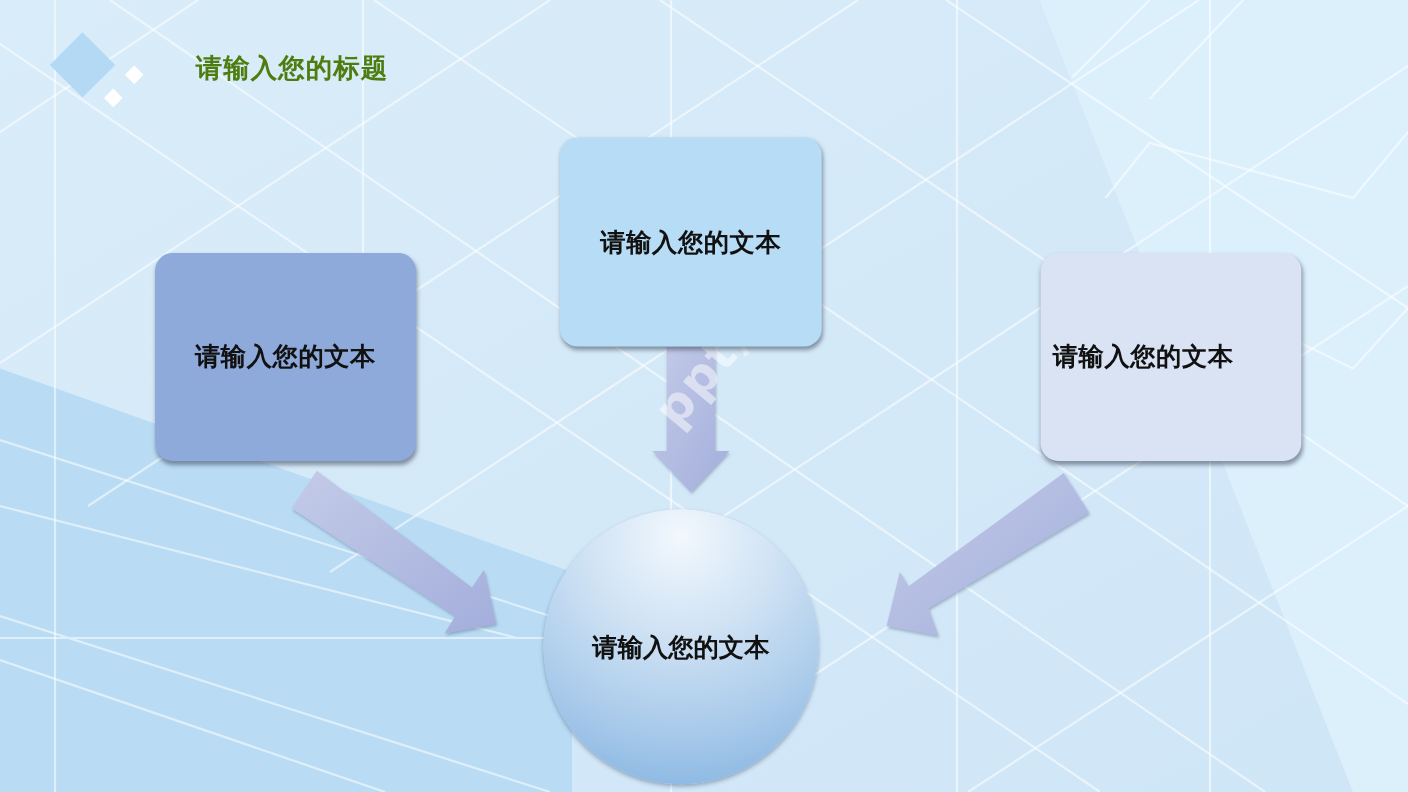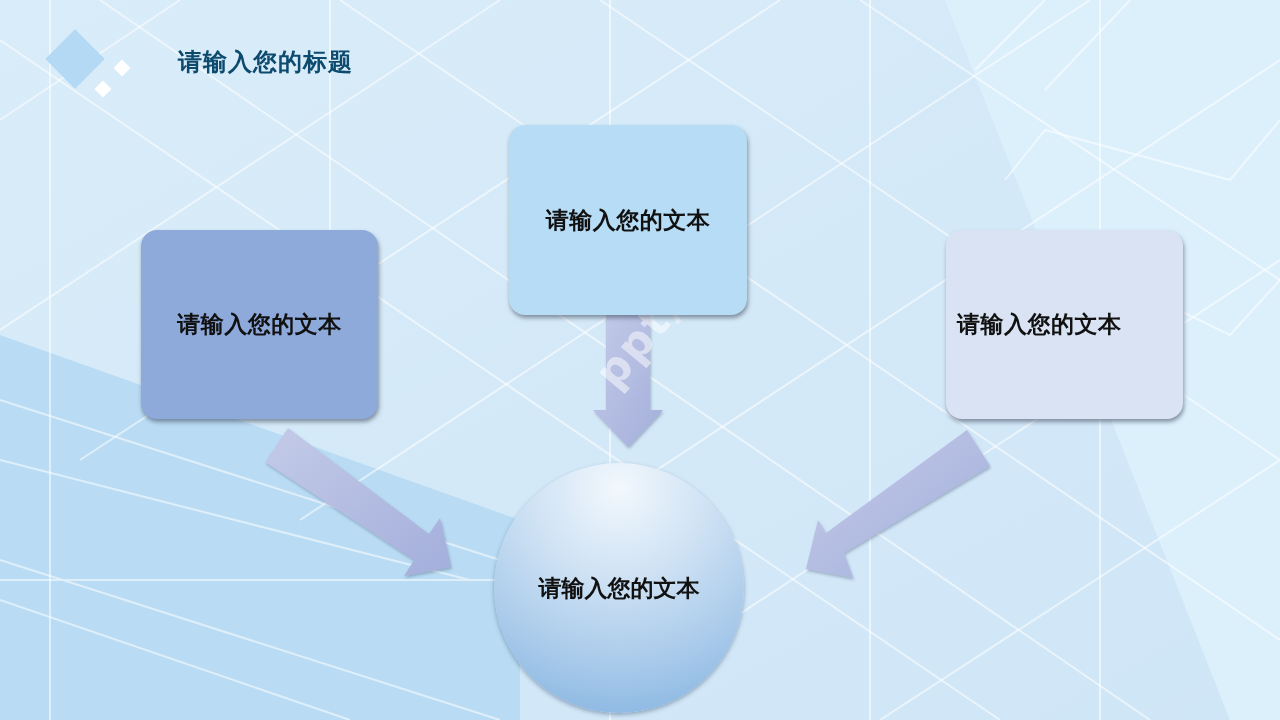--- a/index.html
+++ b/index.html
@@ -2,21 +2,21 @@
 <html><head>
 <meta charset="utf-8">
 <style>
   html, body { margin:0; padding:0; }
   body { width:1280px; height:720px; overflow:hidden; position:relative;
          font-family:"DejaVu Sans","Liberation Sans",sans-serif;
          background:#d4e9f8; }
   .bg { position:absolute; inset:0; }
   .deco { position:absolute; transform:rotate(45deg); }
   .title { position:absolute; left:178px; top:46px; font-size:24px; font-weight:bold;
-           color:#0c4a6e; letter-spacing:1px; }
+           color:#4d7c0f; letter-spacing:1px; }
   .box { position:absolute; border-radius:16px; box-shadow:1px 3px 4px rgba(60,70,90,0.55);
          display:flex; align-items:center; font-size:23px; font-weight:bold; color:#111;
          letter-spacing:0.5px; }
   .box span { width:100%; }
   .circle { position:absolute; left:494px; top:463px; width:250px; height:250px; border-radius:50%;
             background:radial-gradient(circle at 50% 10%, #f2f8fd 0%, #cfe2f4 35%, #a7c9ea 70%, #7fb0df 100%);
             box-shadow:0 2px 4px rgba(60,80,110,0.45);
             display:flex; align-items:center; justify-content:center; font-size:23px; font-weight:bold; color:#111; }
   .arrows { position:absolute; inset:0; pointer-events:none; }
   .watermark { position:absolute; left:580px; top:300px; font-size:44px; color:rgba(255,255,255,0.5);

